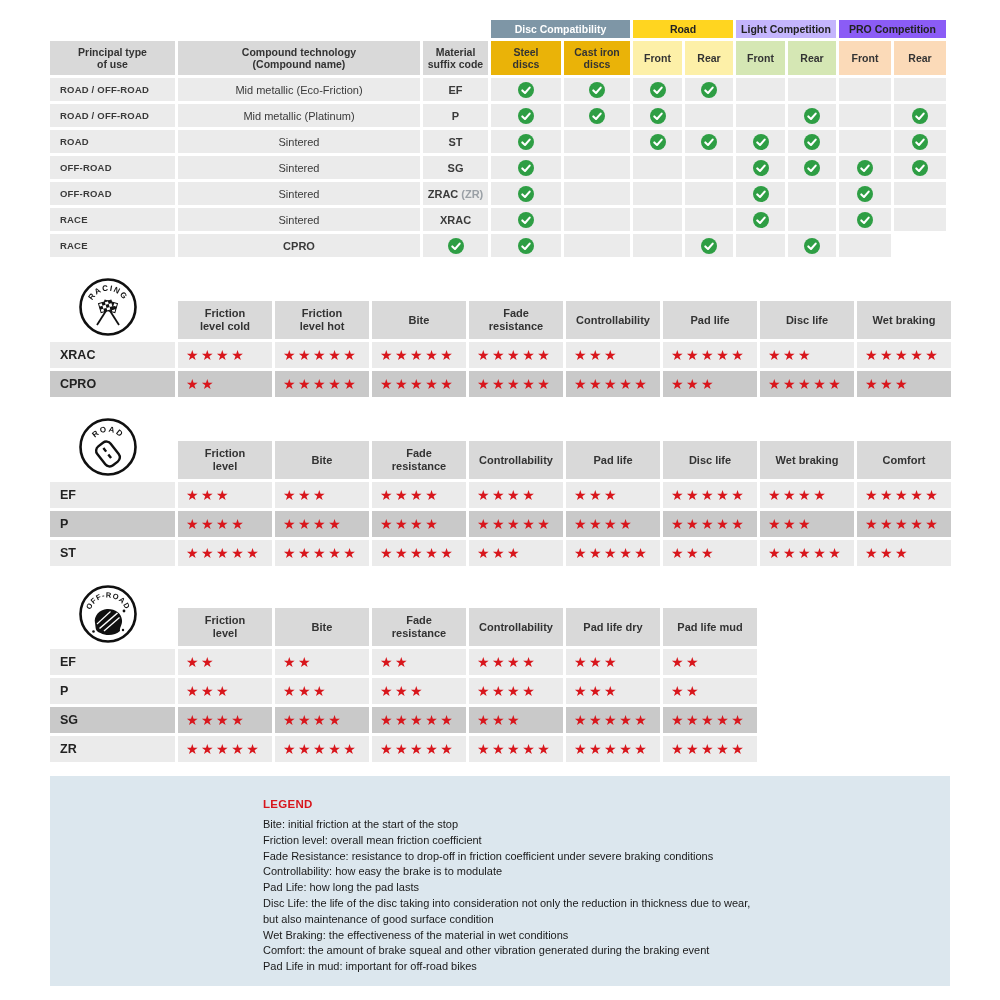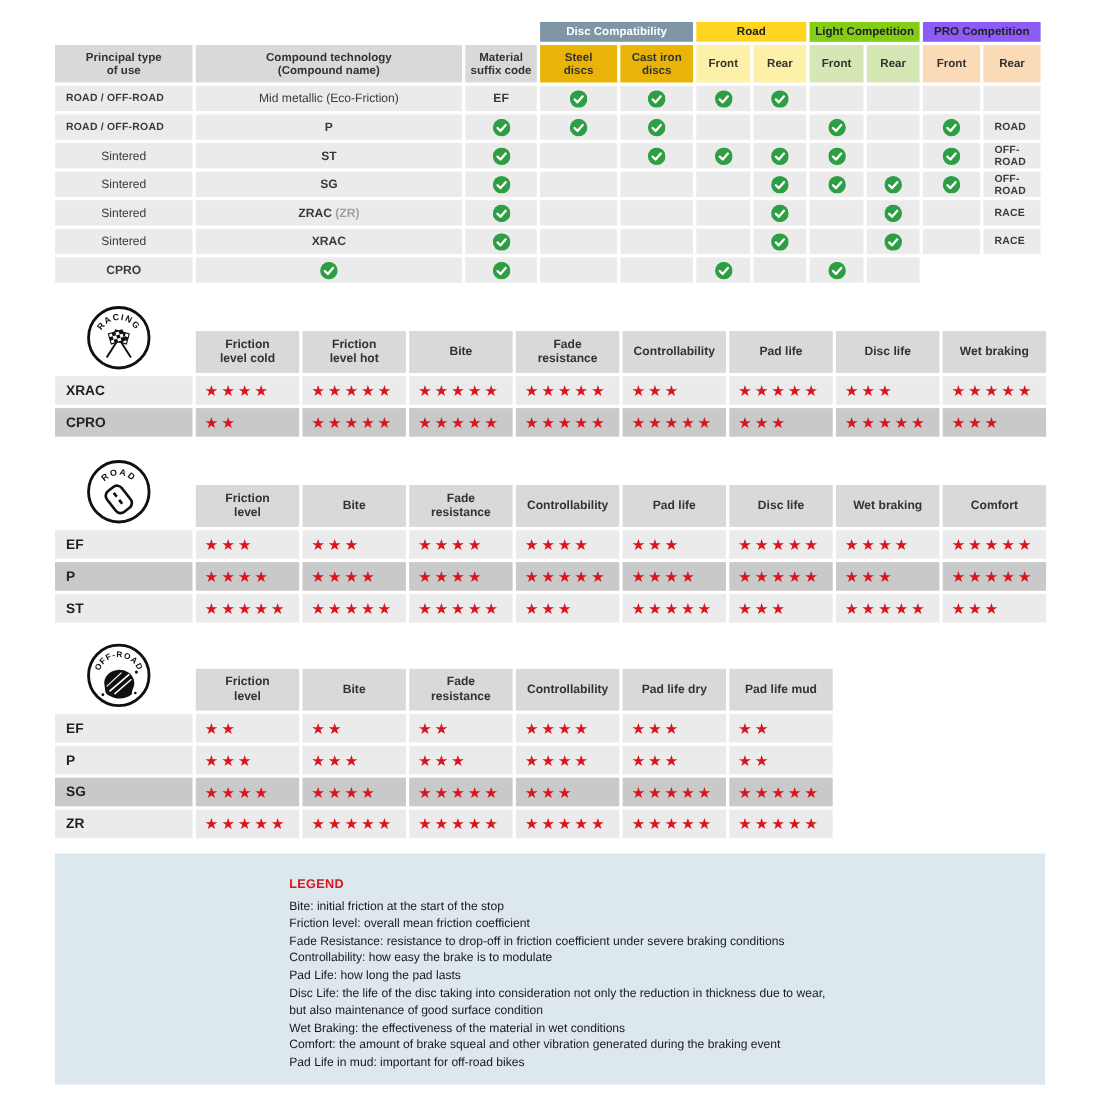--- a/index.html
+++ b/index.html
@@ -8,21 +8,21 @@
   .page { width:871px; height:1000px; padding:20px 50px 0 50px;border-radius:24px; }
 
   
   .compat-grid { display:grid; gap:3px;
     grid-template-columns:125px 242px 65px 70px 66px 49px 48px 49px 48px 52px 52px; }
   .gcell { height:18px; display:flex; align-items:center; justify-content:center;
     font-size:10.5px; font-weight:bold; }
   .gspacer { grid-column:1/4; background:transparent; }
   .gcell.disc  { grid-column:4/6;  background:#7e96a6; color:#fff; }
   .gcell.roadh { grid-column:6/8;  background:#ffd520; color:#222; }
-  .gcell.lighth{ grid-column:8/10; background:#84cc16; color:#222; }
+  .gcell.lighth{ grid-column:8/10; background:#c4b5fd; color:#222; }
   .gcell.proh  { grid-column:10/12;background:#8b5cf6; color:#222; }
   .hcell { display:flex; align-items:center; justify-content:center; text-align:center;
     font-size:10.5px; font-weight:bold; white-space:pre-line; line-height:1.15; padding:2px; color:#333; }
   .compat-grid .hcell { height:34px; }
   .hcell.g        { background:#d9d9d9; }
   .hcell.sub-disc { background:#eab308; }
   .hcell.sub-road { background:#fdf0a8; }
   .hcell.sub-light{ background:#d5e7b4; }
   .hcell.sub-pro  { background:#fbdab8; }
   .ccell { background:#ebebeb; height:23px; display:flex; align-items:center; font-size:11px; }
@@ -124,20 +124,21 @@
               <circle cx="8" cy="8" r="8" fill="#2e9e44"></circle>
               <path d="M4.3 8.4 L7 11 L11.7 5.6" fill="none" stroke="#fff" stroke-width="2.1" stroke-linecap="round" stroke-linejoin="round"></path>
             </svg>
           </span>
         </div>
         <div class="ccell check-cell"></div>
         <div class="ccell check-cell"></div>
         <div class="ccell check-cell"></div>
         <div class="ccell check-cell"></div>
         <div class="ccell use-cell">ROAD / OFF-ROAD</div>
+        <div class="ccell tech-cell">Mid metallic (Platinum)</div>
         <div class="ccell code-cell">
           <span class="code-main">P</span>
         </div>
         <div class="ccell check-cell">
           <span class="check">
             <svg viewBox="0 0 16 16" width="16" height="16">
               <circle cx="8" cy="8" r="8" fill="#2e9e44"></circle>
               <path d="M4.3 8.4 L7 11 L11.7 5.6" fill="none" stroke="#fff" stroke-width="2.1" stroke-linecap="round" stroke-linejoin="round"></path>
             </svg>
           </span>

